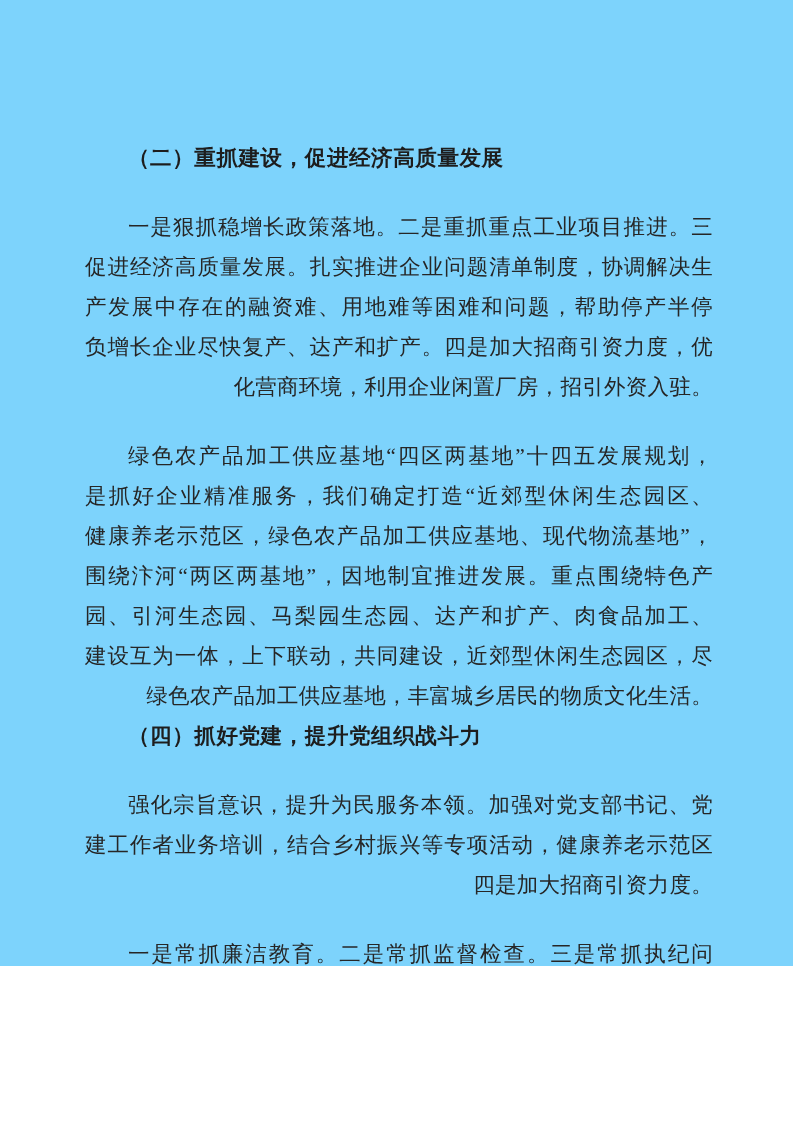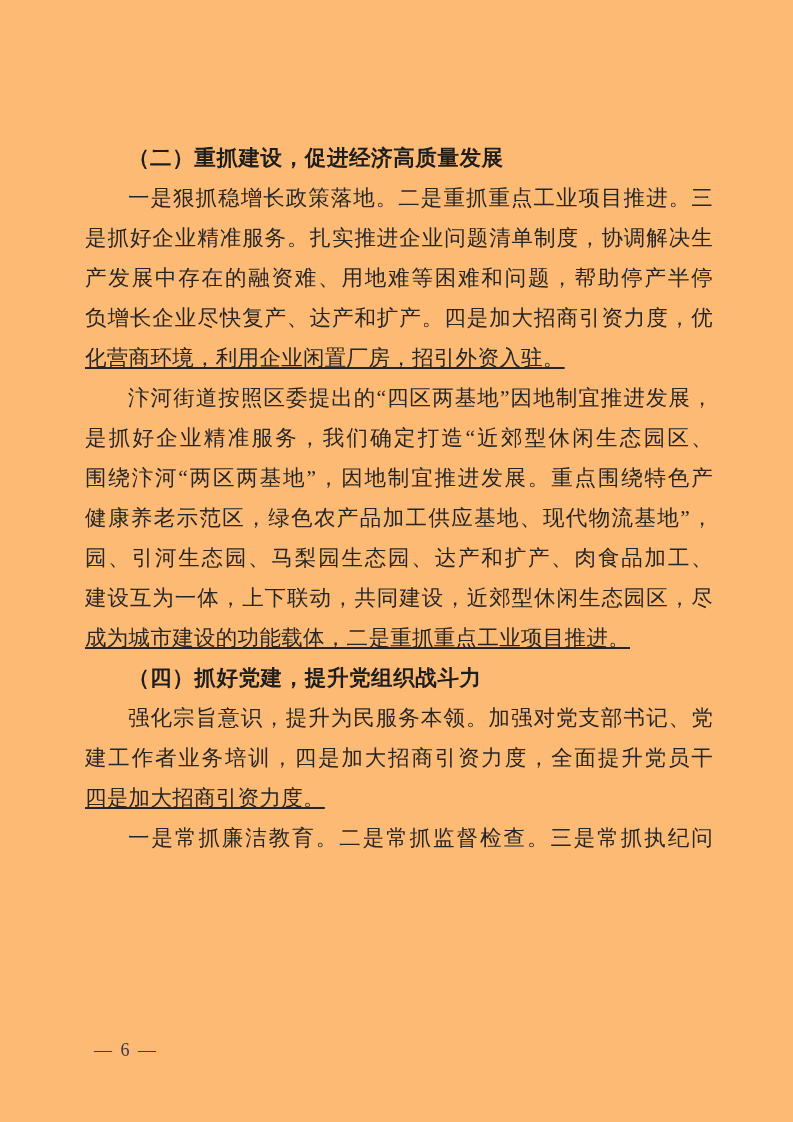--- a/index.html
+++ b/index.html
@@ -3,22 +3,22 @@
 <meta charset="utf-8">
 <style>
   html, body {
     margin: 0;
     padding: 0;
     background: #ffffff;
   }
   .page {
     position: relative;
     width: 793px;
-    height: 1122px;
-    background: #fdba74;
+    height: 966px;
+    background: #7dd3fc;
     overflow: hidden;
     font-family: "Liberation Serif", "DejaVu Serif", serif;
     color: #262626;
   }
   .textblock {
     position: absolute;
     left: 85px;
     top: 138px;
     width: 628px;
   }
@@ -32,26 +32,26 @@
     overflow: hidden;
   }
   
   .line.fill {
     text-align: justify;
     text-align-last: justify;
     -moz-text-align-last: justify;
   }
   
   .line.nofill {
-    text-align: left;
-    text-decoration: underline;
+    text-align: right;
   }
   
   .line.indent {
     text-indent: 2em;
+    margin-top: 29px;
   }
   .line.heading {
     font-weight: 700;
     color: #1d1d1d;
     text-align: left;
     text-indent: 2em;
     letter-spacing: 0.6px;
   }
   .page-num {
     position: absolute;
@@ -67,36 +67,36 @@
 </style>
 </head>
 <body>
 
 <div class="page">
 
   <div class="textblock">
 
     <div class="line heading">（二）重抓建设，促进经济高质量发展</div>
     <div class="line fill indent">一是狠抓稳增长政策落地。二是重抓重点工业项目推进。三</div>
-    <div class="line fill">是抓好企业精准服务。扎实推进企业问题清单制度，协调解决生</div>
+    <div class="line fill">促进经济高质量发展。扎实推进企业问题清单制度，协调解决生</div>
     <div class="line fill">产发展中存在的融资难、用地难等困难和问题，帮助停产半停产、</div>
     <div class="line fill">负增长企业尽快复产、达产和扩产。四是加大招商引资力度，优</div>
     <div class="line nofill">化营商环境，利用企业闲置厂房，招引外资入驻。</div>
 
-    <div class="line fill indent">汴河街道按照区委提出的“四区两基地”因地制宜推进发展，</div>
+    <div class="line fill indent">绿色农产品加工供应基地“四区两基地”十四五发展规划，</div>
     <div class="line fill">是抓好企业精准服务，我们确定打造“近郊型休闲生态园区、</div>
+    <div class="line fill">健康养老示范区，绿色农产品加工供应基地、现代物流基地”，</div>
     <div class="line fill">围绕汴河“两区两基地”，因地制宜推进发展。重点围绕特色产</div>
-    <div class="line fill">健康养老示范区，绿色农产品加工供应基地、现代物流基地”，</div>
     <div class="line fill">园、引河生态园、马梨园生态园、达产和扩产、肉食品加工、</div>
     <div class="line fill">建设互为一体，上下联动，共同建设，近郊型休闲生态园区，尽快</div>
-    <div class="line nofill">成为城市建设的功能载体，二是重抓重点工业项目推进。</div>
+    <div class="line nofill">绿色农产品加工供应基地，丰富城乡居民的物质文化生活。</div>
 
     <div class="line heading">（四）抓好党建，提升党组织战斗力</div>
     <div class="line fill indent">强化宗旨意识，提升为民服务本领。加强对党支部书记、党</div>
-    <div class="line fill">建工作者业务培训，四是加大招商引资力度，全面提升党员干</div>
+    <div class="line fill">建工作者业务培训，结合乡村振兴等专项活动，健康养老示范区</div>
     <div class="line nofill">四是加大招商引资力度。</div>
 
     <div class="line fill indent">一是常抓廉洁教育。二是常抓监督检查。三是常抓执纪问责。</div>
 
   </div>
 
   <div class="page-num">— 6 —</div>
 
 </div>
 

